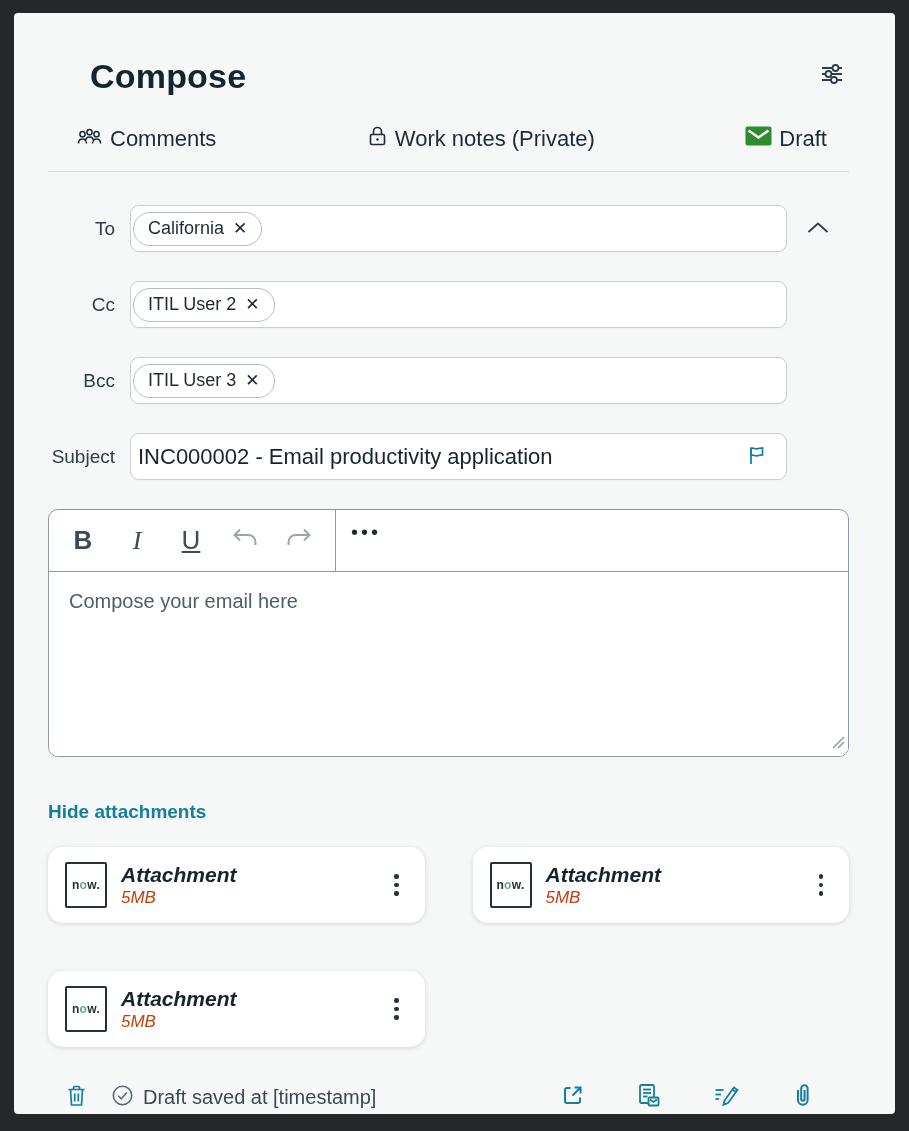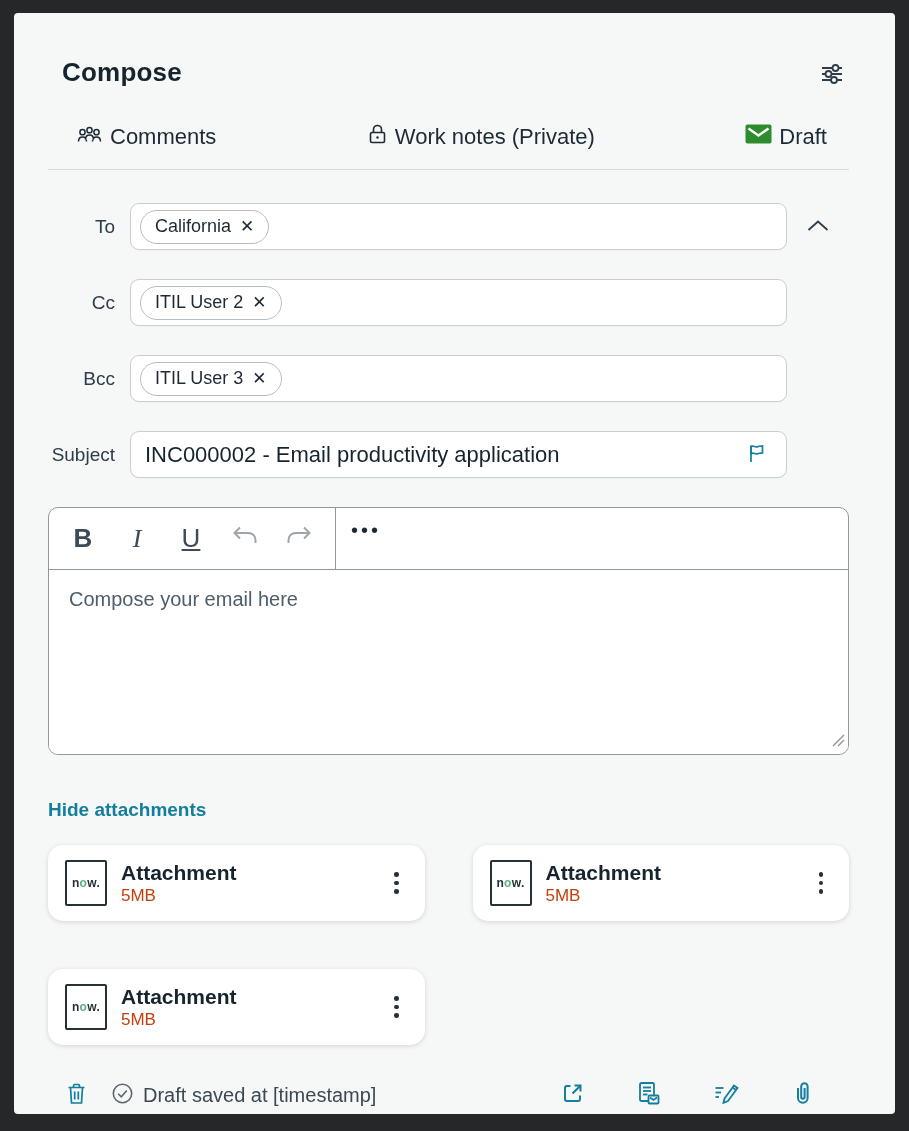--- a/index.html
+++ b/index.html
@@ -18,34 +18,34 @@
     width: 100%; height: 100%;
     background: #f6f7f7;
     border-radius: 4px;
     padding: 44px 46px 0 34px;
     overflow: hidden;
     position: relative;
     color: #2e3d49;
   }
   
   .hdr { display:flex; align-items:flex-start; justify-content:space-between; padding-left:14px; }
-  .title { font-size: 26px; font-weight: bold; color:#16242e; letter-spacing:.2px; }
+  .title { font-size: 34px; font-weight: bold; color:#16242e; letter-spacing:.2px;margin-left:28px; }
   .icon-btn { background:none; border:none; cursor:pointer; display:flex; align-items:center; justify-content:center; padding:4px; }
   
   .tabs { display:flex; align-items:center; justify-content:space-between; margin-top:28px; padding:0 22px 0 28px; }
   .tab { display:flex; align-items:center; gap:7px; background:none; border:none; cursor:pointer;
          font-family:"Liberation Sans",sans-serif; font-size:22px; color:#1d2a35; }
   .divider { height:1px; background:#d8dbdd; margin-top:17px; }
   
   .rows { margin-top:33px; }
   .row { display:flex; align-items:center; margin-bottom:29px; }
   .row .lbl { width:82px; text-align:right; padding-right:15px; font-size:19px; color:#2e3d49; flex:none; }
   .field {
     flex:1; min-height:47px; background:#fff; border:1px solid #c9ced2; border-radius:9px;
-    display:flex; align-items:center; padding:0 14px 0 9px; box-shadow:0 1px 1px rgba(0,0,0,.02);
+    display:flex; align-items:center; padding:0 14px 0 2px; box-shadow:0 1px 1px rgba(0,0,0,.02);
   }
   .gutter { width:62px; flex:none; display:flex; align-items:center; justify-content:center; }
   .chip {
     display:flex; align-items:center; gap:9px; height:34px; padding:0 14px;
     border:1px solid #b6bdc2; border-radius:999px; background:#fff;
     box-shadow:0 0 0 3px #fff inset; font-size:18px; color:#1d2a35;
   }
   .chip .x { font-size:17px; color:#1d2a35; background:none; border:none; cursor:pointer; line-height:1; }
   .subject-input {
     flex:1; border:none; outline:none; background:transparent;
@@ -76,21 +76,21 @@
                    font-family:"Liberation Sans",sans-serif; font-size:19px; font-weight:bold; color:#137e9e; }
   .cards { margin-top:24px; display:grid; grid-template-columns:1fr 1fr; column-gap:25px; row-gap:29px;gap:48px; }
   .card {
     height:76px; background:#fff; border-radius:15px; box-shadow:0 1px 5px rgba(0,0,0,.14);
     display:flex; align-items:center; padding:0 16px 0 17px; gap:14px;
   }
   .thumb { width:42px; height:46px; border:2px solid #253137; border-radius:2px; background:#fff;
            display:flex; align-items:center; justify-content:center; flex:none;
            font-size:12px; font-weight:bold; color:#253137; letter-spacing:.3px; }
   .thumb .o { color:#5fae83; }
-  .card-text { flex:1; display:flex; flex-direction:column; justify-content:center; gap:1px; }
+  .card-text { flex:1; display:flex; flex-direction:column; justify-content:center; gap:1px;font-style:italic; }
   .card-title { font-size:21px; font-weight:bold; color:#16242e; }
   .card-size { font-size:17px; color:#c2410c; }
   .kebab { display:flex; flex-direction:column; gap:4px; background:none; border:none; cursor:pointer; padding:6px 10px; }
   .kebab i { width:4.5px; height:4.5px; border-radius:50%; background:#253137; }
   
   .footer { margin-top:31px; display:flex; align-items:center; padding-left:14px; }
   .status { display:flex; align-items:center; gap:9px; margin-left:20px; }
   .status-text { font-size:20px; color:#3c4954; }
   .footer .spacer { flex:1; }
   .foot-icons { display:flex; align-items:center; gap:43px; margin-right:31px; }

